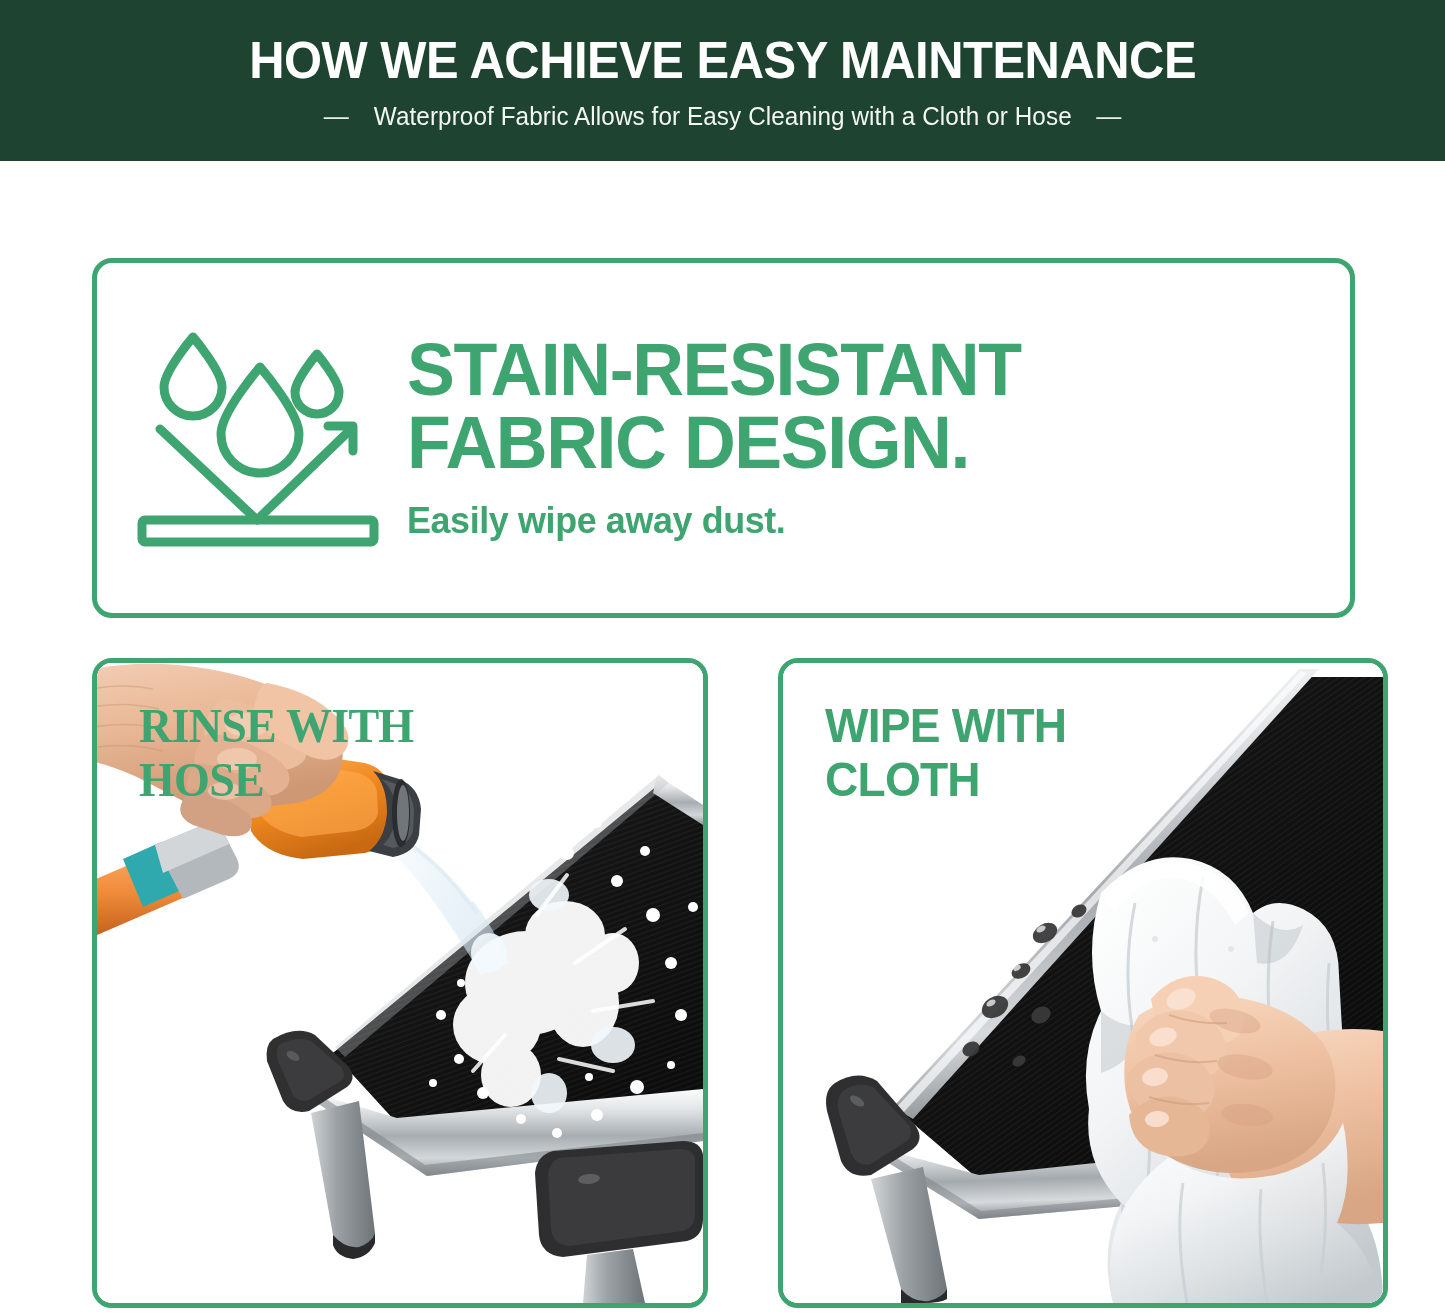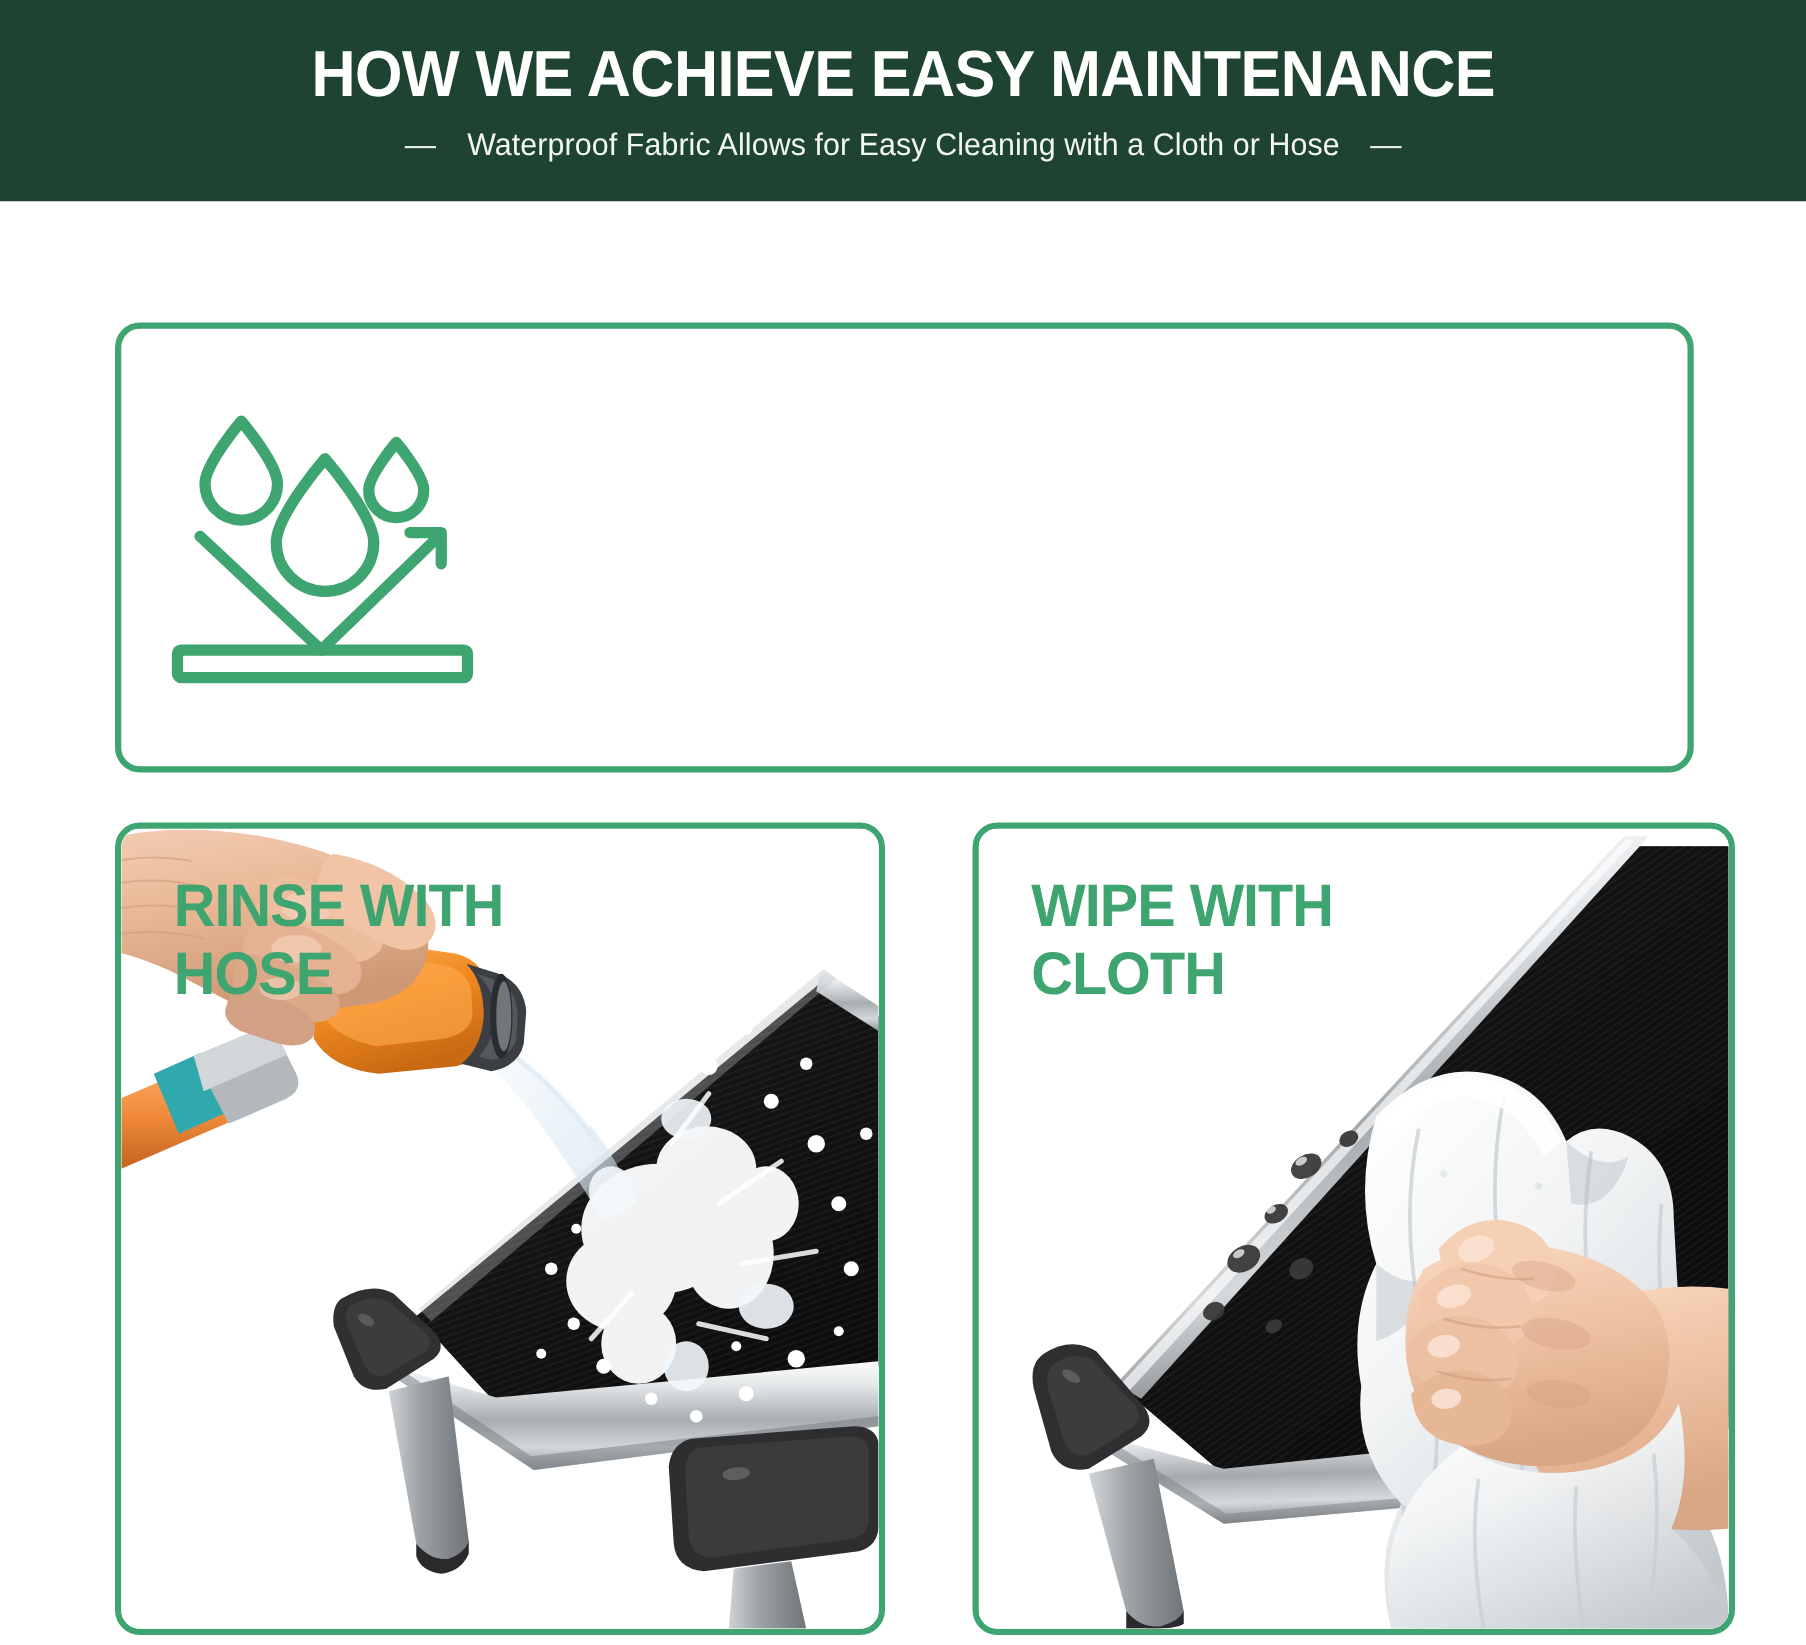--- a/index.html
+++ b/index.html
@@ -51,21 +51,21 @@
   
   .card{
     position:absolute;
     box-sizing:border-box;
     border:5px solid #3EA470;
     border-radius:20px;
     background:#ffffff;
     overflow:hidden;
   }
   .card-top{ left:92px; top:258px; width:1263px; height:360px; }
-  .card-bl { left:92px; top:658px; width:616px; height:650px; }
+  .card-bl { left:92px; top:658px; width:616px; height:650px;font-family:Liberation Serif, serif; }
   .card-br { left:745px; top:658px; width:610px; height:650px;margin-left:33px; }
 
   
   .top-inner{
     position:absolute;left:0;top:0;right:0;bottom:0;
     display:flex;align-items:center;
   }
   .icon-wrap{
     width:310px;min-width:310px;height:100%;
     display:flex;align-items:center;justify-content:center;
@@ -148,20 +148,27 @@
           <path d="M24 106 L121 197"></path>
 
           <path d="M121 197 L214 107"></path>
           <path d="M192 103 L217 103 L217 128"></path>
 
           <rect x="6" y="197" width="232" height="22" rx="3" ry="3"></rect>
         </g>
       </svg>
     </div>
 
+    <div class="top-text">
+      <div class="top-heading">
+        <span>STAIN-RESISTANT</span>
+        <span class="line2">FABRIC DESIGN.</span>
+      </div>
+      <div class="top-sub">Easily wipe away dust.</div>
+    </div>
 
   </div>
 </div>
 
 <div class="card card-bl">
 
   <div class="photo">
     <svg viewBox="0 0 606 640" preserveAspectRatio="xMidYMid slice" aria-hidden="true">
       <defs>
         <linearGradient id="skinL" x1="0" y1="0" x2="0.3" y2="1">

